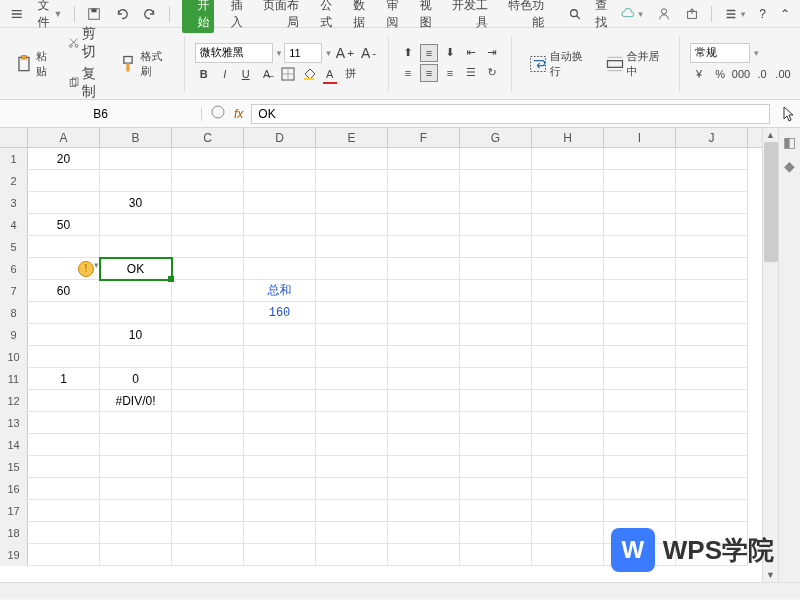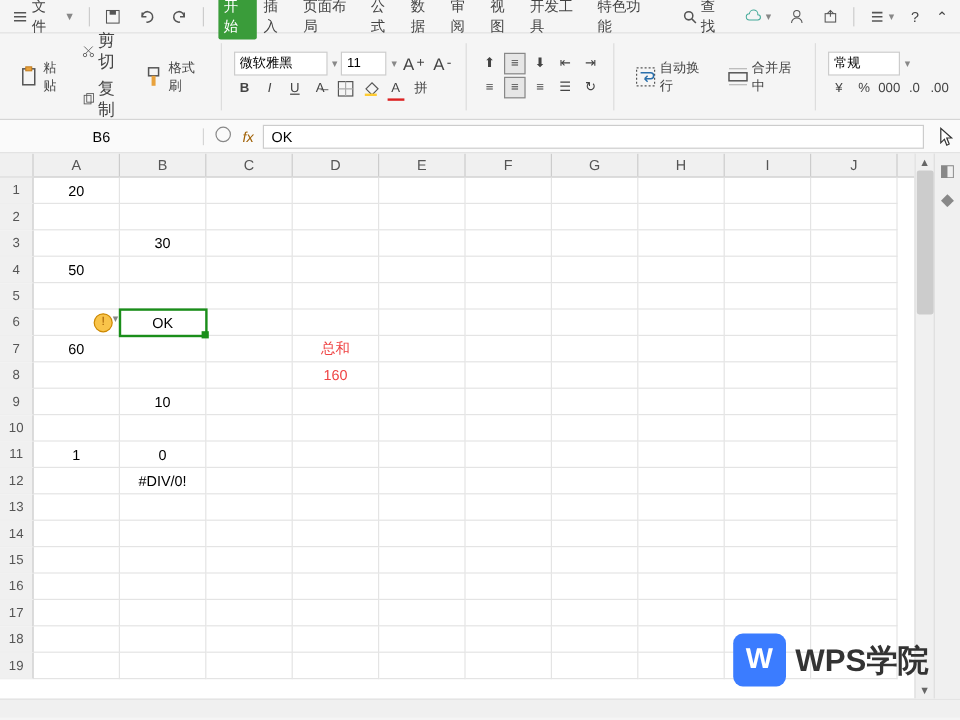--- a/index.html
+++ b/index.html
@@ -1,18 +1,18 @@
 <!DOCTYPE html>
 <html><head>
 <meta charset="utf-8">
 <style>
 * { margin: 0; padding: 0; box-sizing: border-box; font-family: "Microsoft YaHei", "微软雅黑", sans-serif; }
 body { background: #f5f5f5; width: 800px; height: 600px; overflow: hidden; position: relative; }
 
-.menubar { height: 28px; background: #f5f5f5; display: flex; align-items: center; padding: 0 6px; gap: 6px; border-bottom: 1px solid #ddd; font-size: 12px; color: #444; }
+.menubar { height: 28px; background: #f5f5f5; display: flex; align-items: center; padding: 0 6px; gap: 6px; border-bottom: 1px solid #ddd; font-size: 12px; color: #444; text-align: right; }
 .menubar .file-btn { display: flex; align-items: center; gap: 3px; padding: 2px 4px; cursor: pointer; }
 .menubar .sep { width: 1px; height: 16px; background: #ccc; margin: 0 2px; }
 .menubar .icon-btn { padding: 2px 4px; cursor: pointer; display: flex; align-items: center; gap: 2px; }
 .menubar .tabs { display: flex; gap: 2px; margin-left: 4px; }
 .menubar .tab { padding: 2px 4px; cursor: pointer; font-size: 12px; }
 .menubar .tab.active { background: #3a9c3a; color: #fff; border-radius: 2px; }
 .menubar .right { margin-left: auto; display: flex; align-items: center; gap: 6px; }
 .menubar svg { width: 14px; height: 14px; }
 
 .ribbon { height: 72px; background: #f5f5f5; border-bottom: 1px solid #d5d5d5; display: flex; align-items: center; padding: 4px 8px; gap: 6px; font-size: 11px; color: #444; }
@@ -24,36 +24,36 @@
 .ribbon .vsep { width: 1px; height: 56px; background: #ddd; margin: 0 4px; }
 .ribbon select, .ribbon input { font-size: 11px; border: 1px solid #ccc; background: #fff; padding: 1px 4px; height: 20px; }
 .ribbon .font-name { width: 78px; }
 .ribbon .font-size { width: 38px; }
 .ribbon .fmt-combo { width: 60px; }
 .ribbon .icon-grid { display: flex; gap: 3px; }
 .ribbon .icon-grid span { width: 18px; height: 18px; display: inline-flex; align-items: center; justify-content: center; cursor: pointer; border: 1px solid transparent; }
 .ribbon .icon-grid span.sel { border: 1px solid #888; background: #e6e6e6; }
 
 .formula-bar { height: 28px; background: #fafafa; display: flex; align-items: center; border-bottom: 1px solid #d5d5d5; font-size: 12px; }
-.formula-bar .namebox { width: 170px; border-right: 1px solid #d5d5d5; display: flex; align-items: center; justify-content: center; padding: 0 8px; }
+.formula-bar .namebox { width: 202px; border-right: 1px solid #d5d5d5; display: flex; align-items: center; justify-content: center; padding: 0 8px; }
 .formula-bar .namebox input { border: none; background: transparent; width: 100%; text-align: center; font-size: 12px; outline: none; }
 .formula-bar .fx-area { display: flex; align-items: center; gap: 8px; padding: 0 8px; flex: 1; }
 .formula-bar .fx-area input { border: 1px solid #ccc; background: #fff; flex: 1; padding: 2px 6px; font-size: 12px; height: 20px; outline: none; }
 .formula-bar .cursor-icon { width: 22px; display: flex; justify-content: center; }
 
 .sheet-area { position: relative; background: #fff; height: 454px; display: flex; }
 .sheet-main { flex: 1; position: relative; overflow: hidden; }
 .col-headers { display: flex; height: 20px; background: #f0f0f0; border-bottom: 1px solid #ccc; }
 .corner { width: 28px; border-right: 1px solid #ccc; background: #f0f0f0; }
 .ch { width: 72px; border-right: 1px solid #ccc; display: flex; align-items: center; justify-content: center; font-size: 12px; color: #555; }
 .rows { }
 .row { display: flex; height: 22px; }
 .rh { width: 28px; border-right: 1px solid #ccc; border-bottom: 1px solid #eee; background: #f0f0f0; display: flex; align-items: center; justify-content: center; font-size: 11px; color: #555; }
 .cell { width: 72px; border-right: 1px solid #e4e4e4; border-bottom: 1px solid #e4e4e4; display: flex; align-items: center; padding: 0 4px; font-size: 12px; position: relative; justify-content: center; }
-.cell.red { color: #ef4444; }
+.cell.red { color: #1d4ed8; font-family: Liberation Mono, monospace; }
 .cell.selected { outline: 2px solid #1a8e1a; outline-offset: -1px; z-index: 2; }
 .cell.selected::after { content: ""; position: absolute; right: -3px; bottom: -3px; width: 6px; height: 6px; background: #1a8e1a; }
 .trace-icon { position: absolute; left: -22px; width: 16px; height: 16px; background: #f9c44a; border-radius: 50%; border: 1px solid #cc8800; display: flex; align-items: center; justify-content: center; font-size: 10px; color: #a05a00; }
 .trace-dd { position: absolute; left: -6px; top: 2px; font-size: 9px; color: #888; }
 
 .vscroll { width: 16px; background: #f0f0f0; border-left: 1px solid #ddd; display: flex; flex-direction: column; }
 .vscroll .track { flex: 1; position: relative; }
 .vscroll .thumb { position: absolute; top: 0; width: 14px; left: 1px; height: 120px; background: #ccc; border-radius: 2px; }
 .vscroll .btn { height: 14px; display: flex; align-items: center; justify-content: center; font-size: 9px; color: #666; }
 

